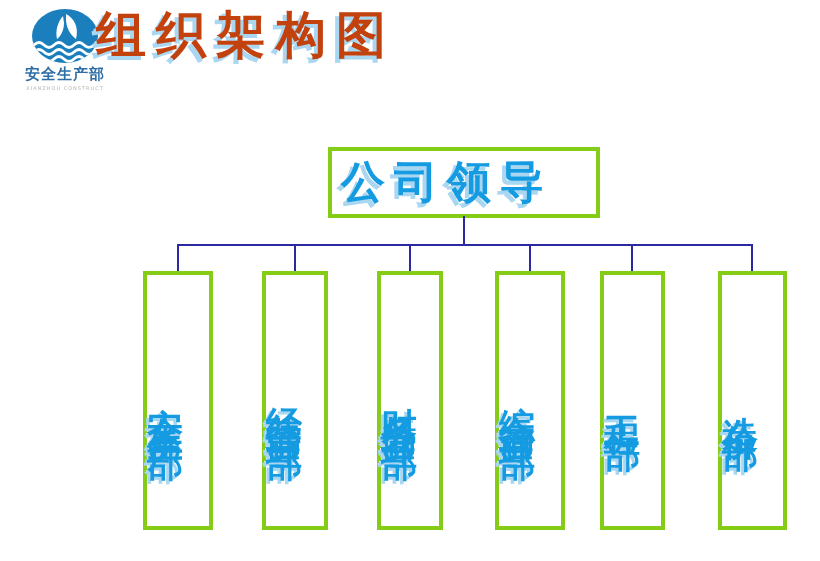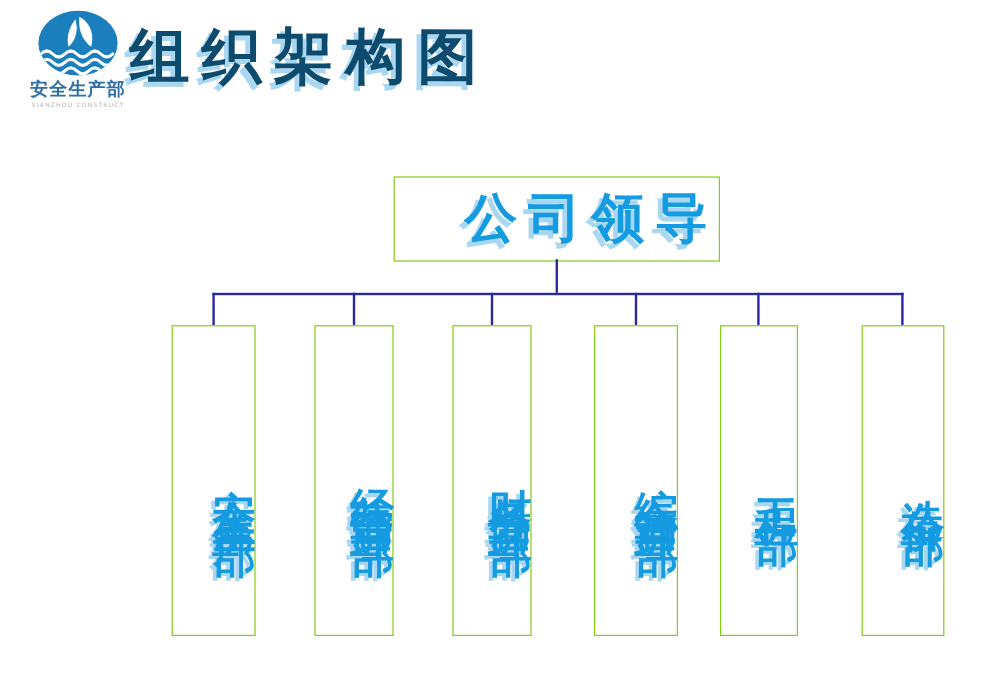--- a/index.html
+++ b/index.html
@@ -11,30 +11,30 @@
   .logo{position:absolute;left:24px;top:8px;width:82px;text-align:center;}
   .logo svg{display:block;margin:0 auto;}
   .logo-cn{
     margin-top:1px;font-size:15px;font-weight:bold;color:#2e6da6;
     letter-spacing:1px;white-space:nowrap;
   }
   .logo-en{
     margin-top:1px;font-size:5px;color:#b5b5b5;letter-spacing:1px;white-space:nowrap;
   }
   .title{
-    position:absolute;left:96px;top:2px;margin:12px;
+    position:absolute;left:96px;top:2px;margin:0;
     font-size:50px;font-weight:bold;letter-spacing:10px;
-    color:#0c4a6e;
+    color:#c2410c;
     text-shadow:-4px 4px 0 #a9d6f1, -2px 2px 0 #ffffff;
     white-space:nowrap;
   }
   
   .node{
     position:absolute;box-sizing:border-box;background:#ffffff;
-    border:1px solid #84cc16;display:flex;align-items:center;justify-content:flex-end;
+    border:4px solid #84cc16;display:flex;align-items:center;justify-content:flex-start;
   }
   .root-node{left:328px;top:147px;width:272px;height:71px;}
   .root-label{
     font-size:44px;font-weight:bold;letter-spacing:9px;text-indent:9px;
     color:#149be1;text-shadow:-4px 4px 0 #a9d6f1, -2px 2px 0 #ffffff;
     white-space:nowrap;
   }
   .dept-node{top:271px;height:259px;}
   .dept-label{
     writing-mode:vertical-rl;text-orientation:upright;

